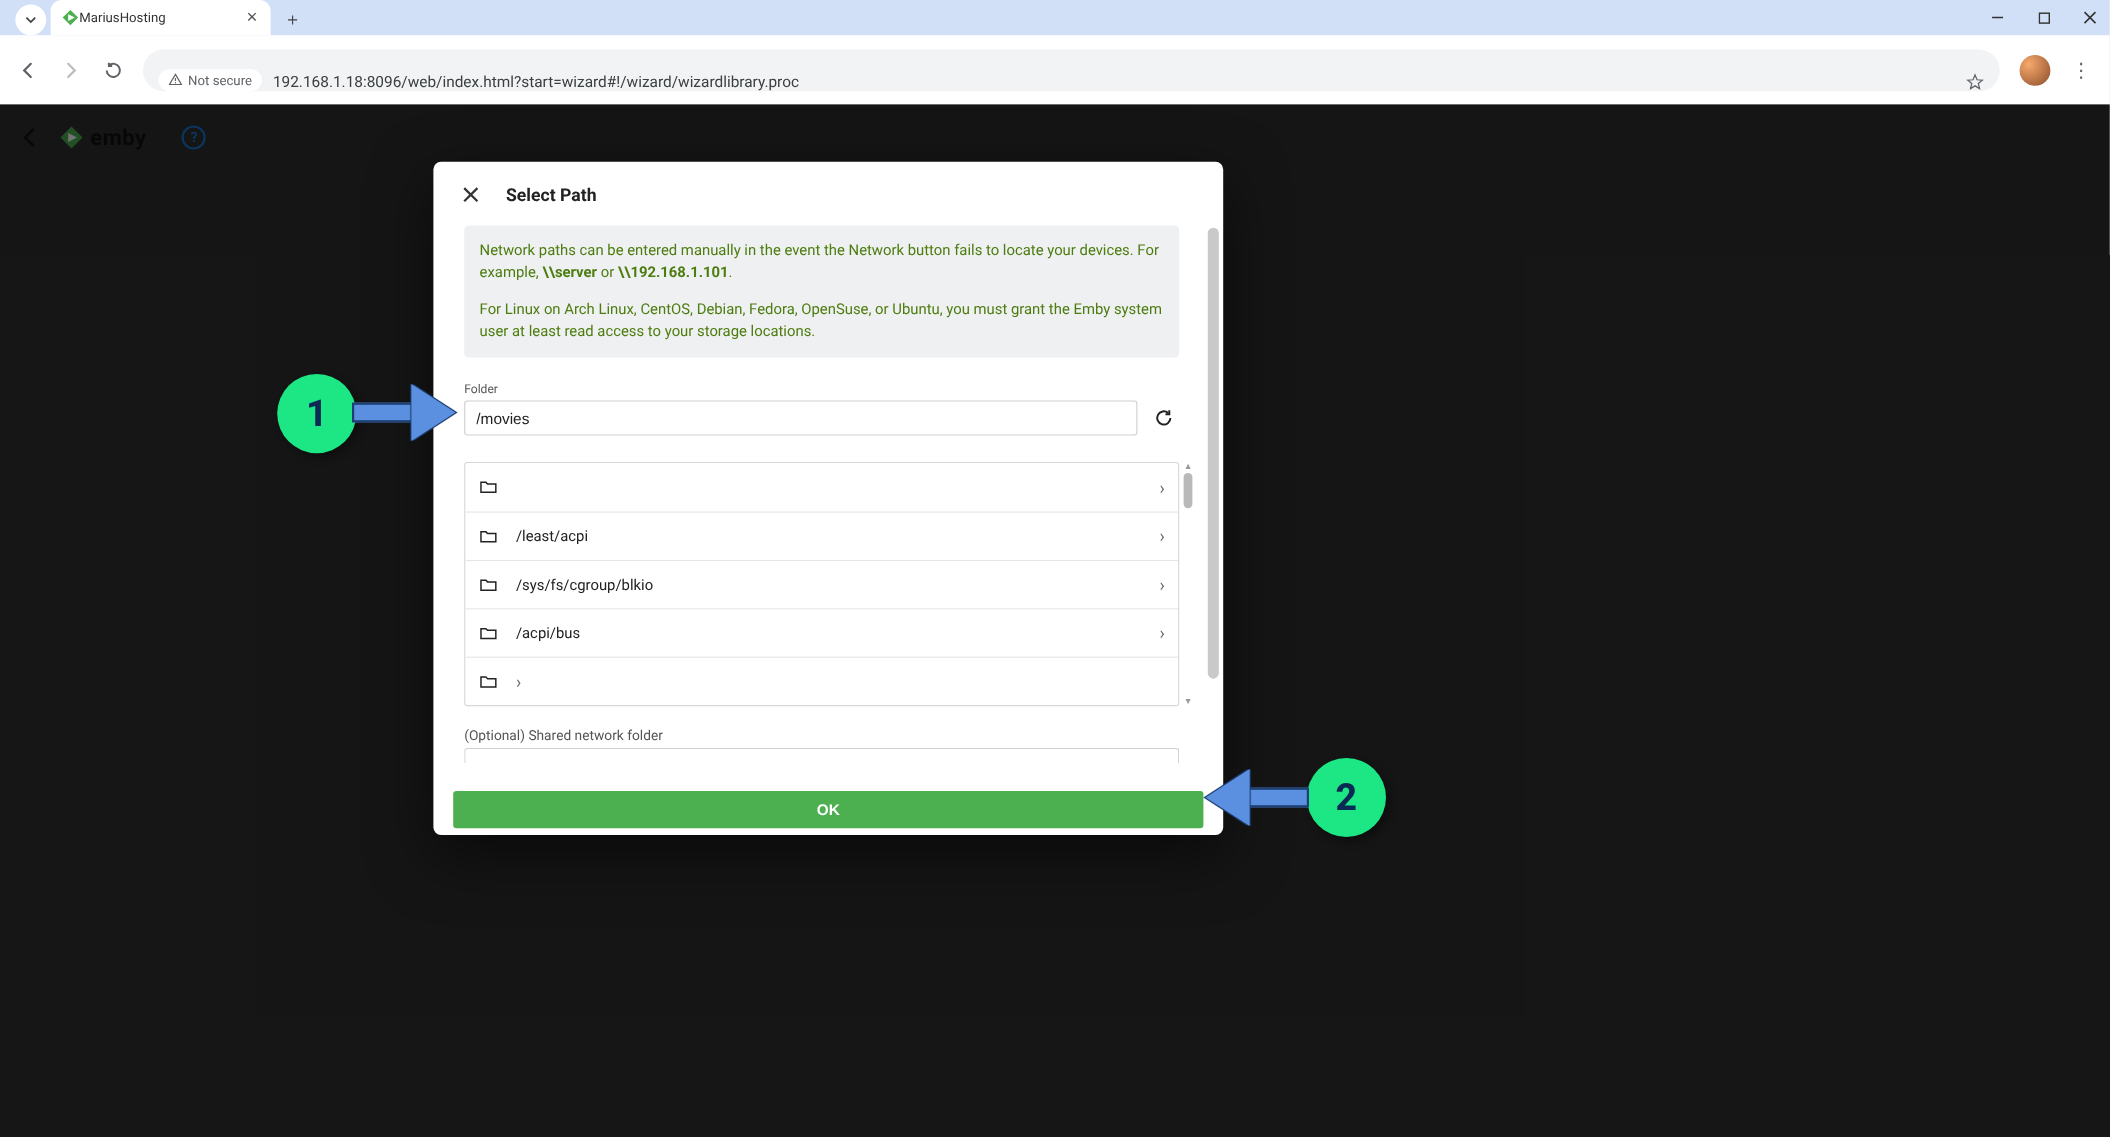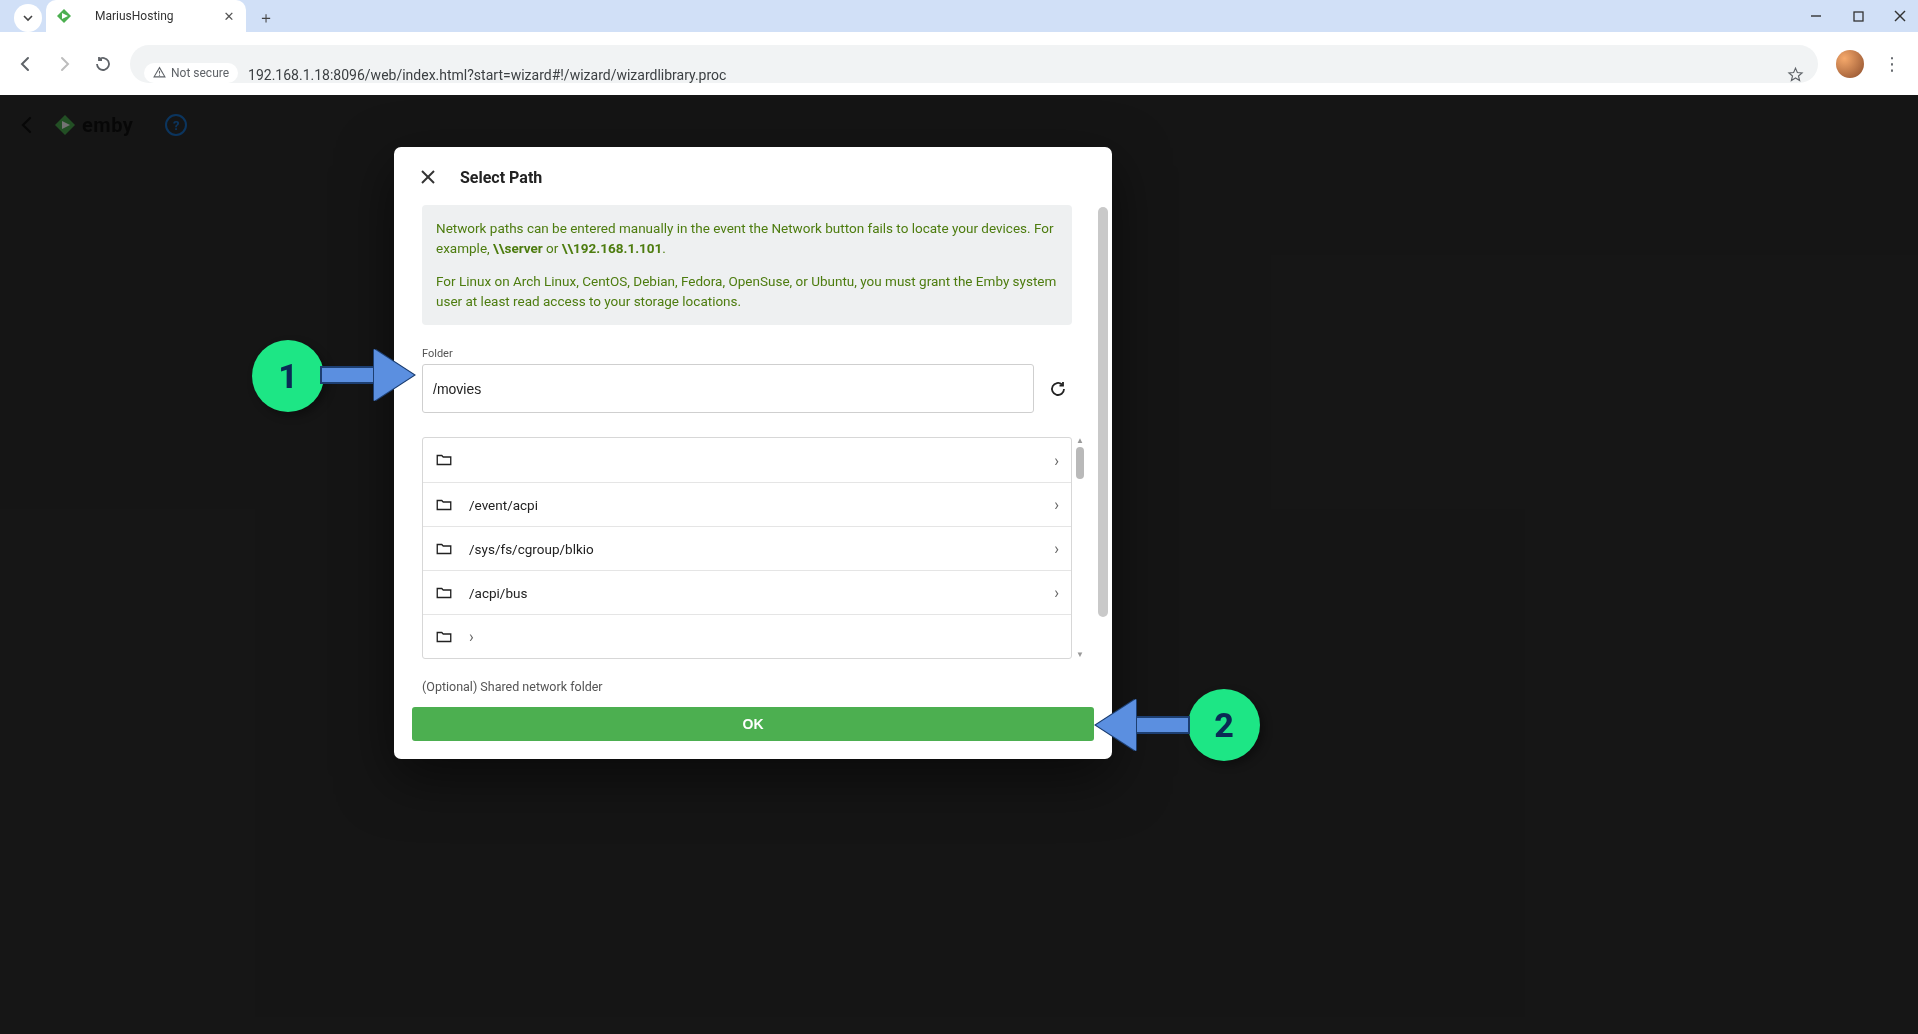--- a/index.html
+++ b/index.html
@@ -2,21 +2,21 @@
 <html><head>
 <meta charset="utf-8">
 <style>
   * { box-sizing: border-box; margin: 0; padding: 0; }
   html, body { width: 1918px; height: 1034px; font-family: -apple-system, BlinkMacSystemFont, "Segoe UI", Roboto, Arial, sans-serif; overflow: hidden; background: #fff; }
 
   
   .browser-chrome { background: #d1e0f7; height: 95px; position: relative; }
   .tab-strip { height: 32px; display: flex; align-items: flex-end; padding-left: 8px; }
   .tab-search-btn { width: 28px; height: 28px; border-radius: 14px; background: #fff; display: flex; align-items: center; justify-content: center; margin: 2px 4px 0 6px; cursor: pointer; }
-  .tab { background: #fff; border-radius: 10px 10px 0 0; height: 32px; min-width: 200px; display: flex; align-items: center; padding: 0 8px 0 10px; gap: 23px; position: relative; }
+  .tab { background: #fff; border-radius: 10px 10px 0 0; height: 32px; min-width: 200px; display: flex; align-items: center; padding: 0 8px 0 10px; gap: 0; position: relative; }
   .tab .favicon { width: 16px; height: 16px; }
   .tab .tab-title { font-size: 12px; color: #333; flex: 1; }
   .tab .tab-close { font-size: 13px; color: #555; cursor: pointer; width: 18px; text-align: center; }
   .new-tab-btn { width: 28px; height: 28px; display: flex; align-items: center; justify-content: center; font-size: 16px; color: #444; cursor: pointer; border-radius: 50%; margin-left: 6px; }
 
   .toolbar { background: #fff; height: 63px; display: flex; align-items: center; padding: 0 10px; gap: 6px; border-top-left-radius: 0; }
   .nav-btn { width: 32px; height: 32px; display: flex; align-items: center; justify-content: center; border-radius: 16px; color: #5f6368; cursor: pointer; font-size: 16px; }
   .nav-btn.disabled { color: #bbb; cursor: default; }
   .omnibox { flex: 1; height: 38px; background: #f1f3f4; border-radius: 20px; display: flex; align-items: flex-end; padding: 0 14px; gap: 10px; margin: 0 6px; }
   .secure-chip { display: flex; align-items: center; gap: 5px; font-size: 12px; color: #5f6368; background: #fff; padding: 3px 9px; border-radius: 12px; }
@@ -47,39 +47,39 @@
   .dlg-title { font-size: 16px; font-weight: 700; color: #222; }
   .dlg-body { position: relative; flex: 1; padding: 0 22px 8px 28px; overflow: hidden; }
   .dlg-scrollbar { position: absolute; right: 4px; top: 6px; width: 10px; height: 410px; background: #c9c9c9; border-radius: 5px; }
 
   .info-box { background: #eef0f1; border-radius: 4px; padding: 14px 14px; font-size: 13.5px; color: #4d7c0f; line-height: 1.45; margin-top: 4px; margin-right: 18px; }
   .info-box p + p { margin-top: 14px; }
   .info-box b { font-weight: 700; }
 
   .field-label { font-size: 11px; color: #555; margin-top: 22px; margin-bottom: 4px; }
   .folder-row { display: flex; align-items: center; gap: 10px; margin-right: 18px; }
-  .text-input { flex: 1; height: 49px; border: 1px solid #cfcfcf; border-radius: 3px; padding: 0 10px; font-size: 14px; color: #222; outline: none; }
+  .text-input { flex: 1; height: 32px; border: 1px solid #cfcfcf; border-radius: 3px; padding: 0 10px; font-size: 14px; color: #222; outline: none; }
   .refresh-btn { width: 28px; height: 28px; display:flex; align-items:center; justify-content:center; color: #333; cursor: pointer; font-size: 17px; }
 
   .folder-list-wrap { position: relative; margin-top: 24px; margin-right: 18px; }
   .folder-list { border: 1px solid #d7d7d7; border-radius: 3px; max-height: 222px; overflow: hidden; }
   .folder-item { display: flex; align-items: center; height: 44px; padding: 0 12px; border-top: 1px solid #e5e5e5; font-size: 13.5px; color: #222; cursor: pointer; gap: 16px; }
   .folder-item:first-child { border-top: none; }
   .folder-item .f-icon { width: 18px; color: #333; }
   .folder-item .f-path { flex: 1; }
   .folder-item .f-chev { color: #666; font-size: 16px; }
   .list-scroll-track { position: absolute; right: -12px; top: 0; bottom: 0; width: 8px; }
   .list-scroll-arrow { width: 8px; height: 8px; color: #999; font-size: 8px; line-height: 8px; text-align:center; }
   .list-scroll-thumb { position: absolute; top: 10px; width: 8px; height: 32px; background: #b9b9b9; border-radius: 4px; }
 
   .opt-label { font-size: 12.5px; color: #555; margin-top: 20px; margin-right: 18px; }
   .opt-input-wrap { margin-right: 18px; margin-top: 3px; }
   .opt-input { width: 100%; height: 14px; border: 1px solid #cfcfcf; border-bottom: none; border-radius: 3px 3px 0 0; }
 
-  .dlg-footer { padding: 10px 18px 18px; }
+  .dlg-footer { padding: 10px 18px 6px; }
   .ok-btn { width: 100%; height: 34px; background: #4caf50; color: #fff; border: none; border-radius: 3px; font-size: 14px; font-weight: 600; cursor: pointer; }
 
   
   .anno { position: absolute; pointer-events: none; }
   .circle-num { width: 72px; height: 72px; border-radius: 50%; background: #1de685; display:flex; align-items:center; justify-content:center; font-size: 34px; font-weight: 800; color: #0a2a55; box-shadow: 4px 4px 8px rgba(0,0,0,.35); }
   .arrow-right { position: relative; width: 96px; height: 30px; }
   .arrow-right .shaft { position:absolute; left:0; top:7px; width:56px; height:18px; background:#5b8fe0; border:2px solid #1d3f72; }
   .arrow-right .head { position:absolute; left:54px; top:-10px; width:0; height:0; border-top:26px solid transparent; border-bottom:26px solid transparent; border-left:40px solid #5b8fe0; filter: drop-shadow(2px 0 0 #1d3f72) drop-shadow(-1px 0 0 #1d3f72); }
   .arrow-left { position: relative; width: 96px; height: 30px; }
   .arrow-left .shaft { position:absolute; right:0; top:7px; width:56px; height:18px; background:#5b8fe0; border:2px solid #1d3f72; }
@@ -231,21 +231,21 @@
               </span>
             <span class="f-path"></span>
             <span class="f-chev">›</span>
           </div>
           <div class="folder-item">
             <span class="f-icon">
                 <svg width="18" height="18" viewBox="0 0 24 24">
                   <path d="M3 6h6l2 2h10v10H3z" fill="none" stroke="#222" stroke-width="1.8"></path>
                 </svg>
               </span>
-            <span class="f-path">/event/acpi</span>
+            <span class="f-path">/least/acpi</span>
             <span class="f-chev">›</span>
           </div>
           <div class="folder-item">
             <span class="f-icon">
                 <svg width="18" height="18" viewBox="0 0 24 24">
                   <path d="M3 6h6l2 2h10v10H3z" fill="none" stroke="#222" stroke-width="1.8"></path>
                 </svg>
               </span>
             <span class="f-path">/sys/fs/cgroup/blkio</span>
             <span class="f-chev">›</span>

